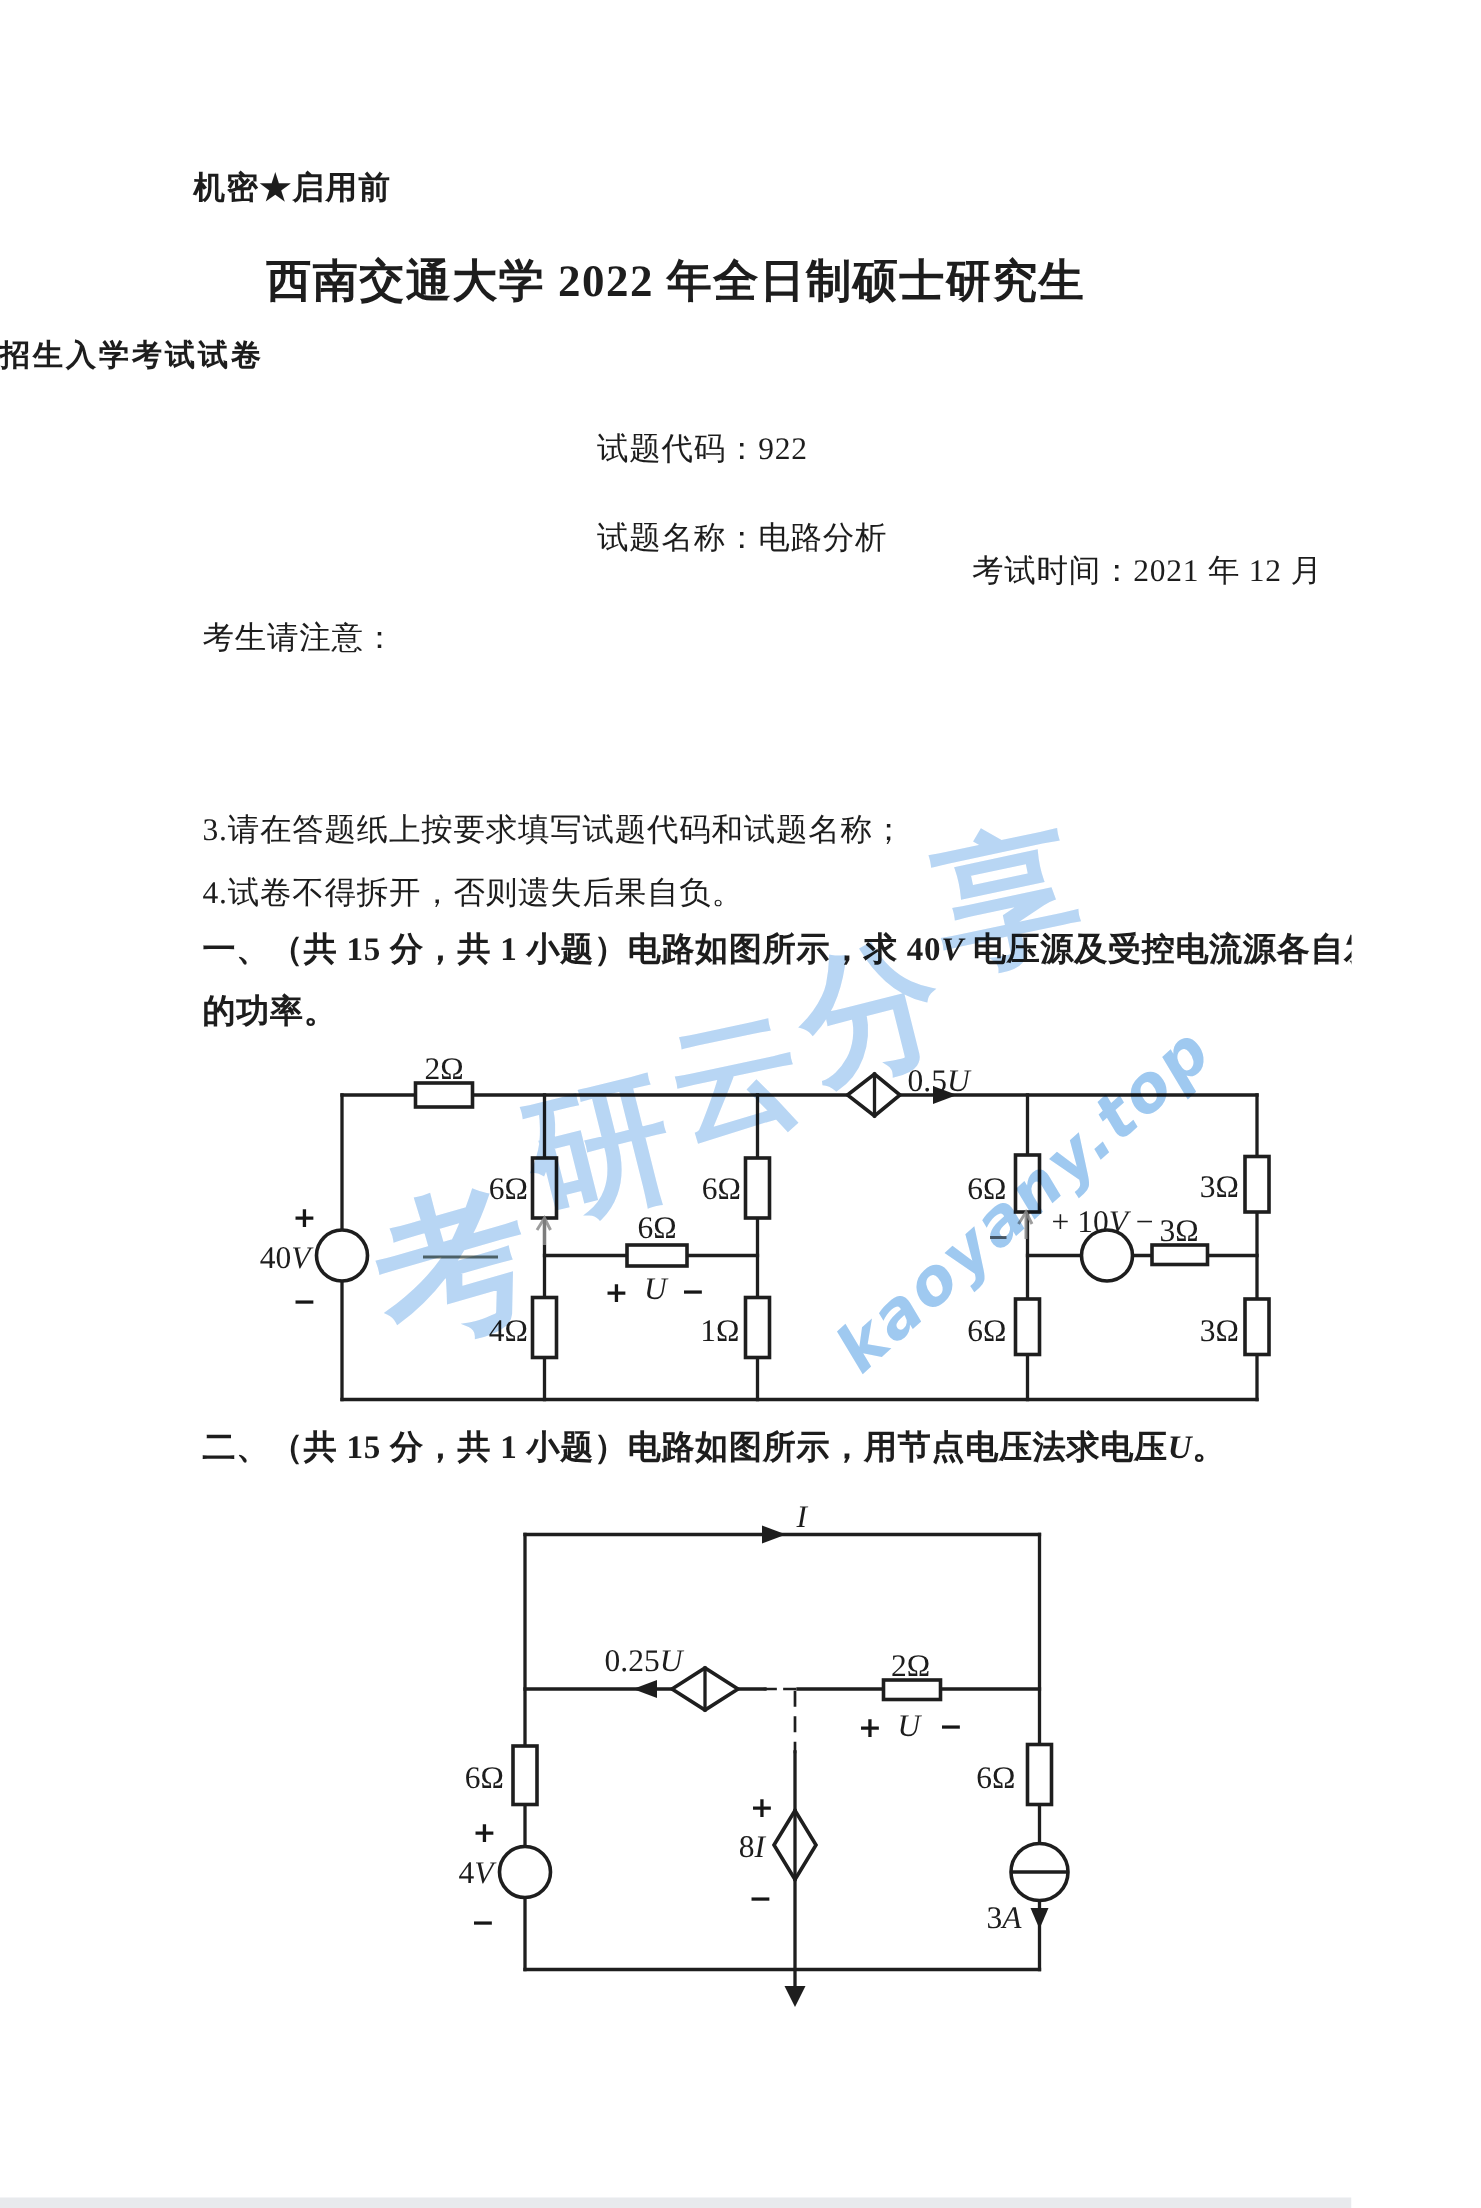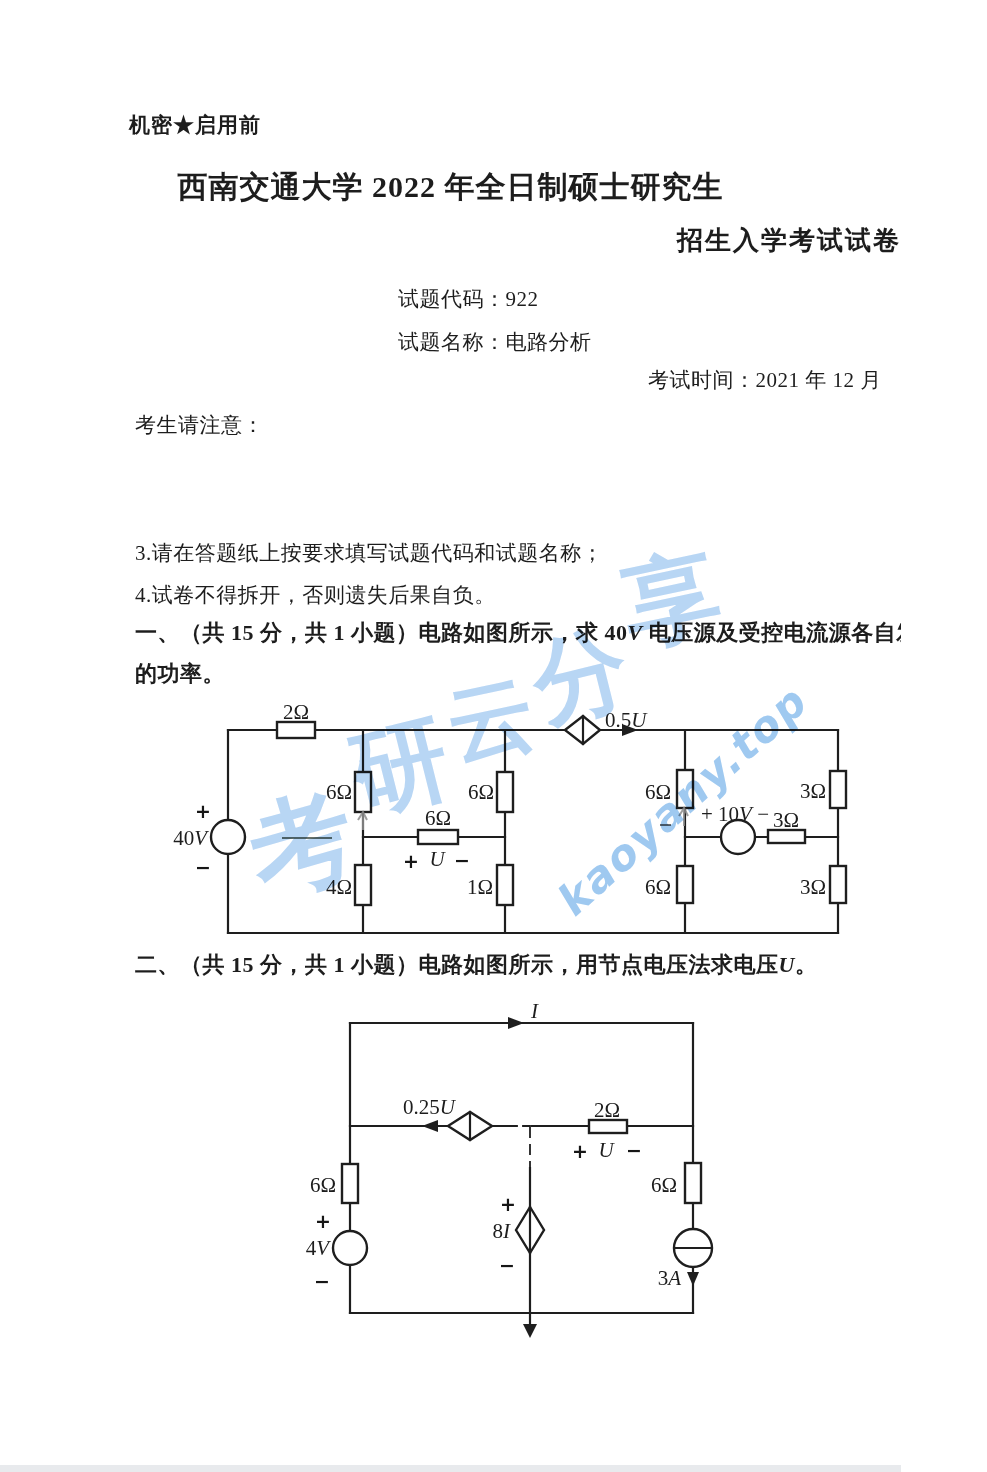--- a/index.html
+++ b/index.html
@@ -3,24 +3,24 @@
 <meta charset="utf-8">
 <style>
   html,body{margin:0;padding:0;background:#ffffff;}
   #page{
     position:relative;width:901px;height:1472px;background:#ffffff;overflow:hidden;
     font-family:"Liberation Serif","DejaVu Serif",serif;color:#1d1d1d;
   }
   .abs{position:absolute;white-space:nowrap;}
   .conf{left:129px;top:111px;font-size:21px;font-weight:600;letter-spacing:1px;}
   .title1{left:0;right:0;top:167px;text-align:center;font-size:30px;font-weight:700;letter-spacing:1px;}
-  .title2{left:0;right:0;top:223px;text-align:right;font-size:26px;font-weight:700;letter-spacing:2px;}
+  .title2{left:0;right:0;top:223px;text-align:left;font-size:20px;font-weight:700;letter-spacing:2px;}
   .meta{font-size:21px;letter-spacing:0.5px;}
   .code{left:398px;top:285px;}
-  .name{left:398px;top:328px;}
+  .name{left:398px;top:344px;}
   .time{left:648px;top:366px;}
   .notice{font-size:21px;letter-spacing:0.5px;text-align:right;}
   .n0{left:135px;top:411px;}
   .n1{left:135px;top:453px;}
   .n2{left:135px;top:496px;}
   .n3{left:135px;top:539px;}
   .n4{left:135px;top:581px;}
   .qhead{font-size:22px;font-weight:700;letter-spacing:0.5px;}
   .q1l1{left:135px;top:618px;}
   .q1l2{left:135px;top:659px;}

